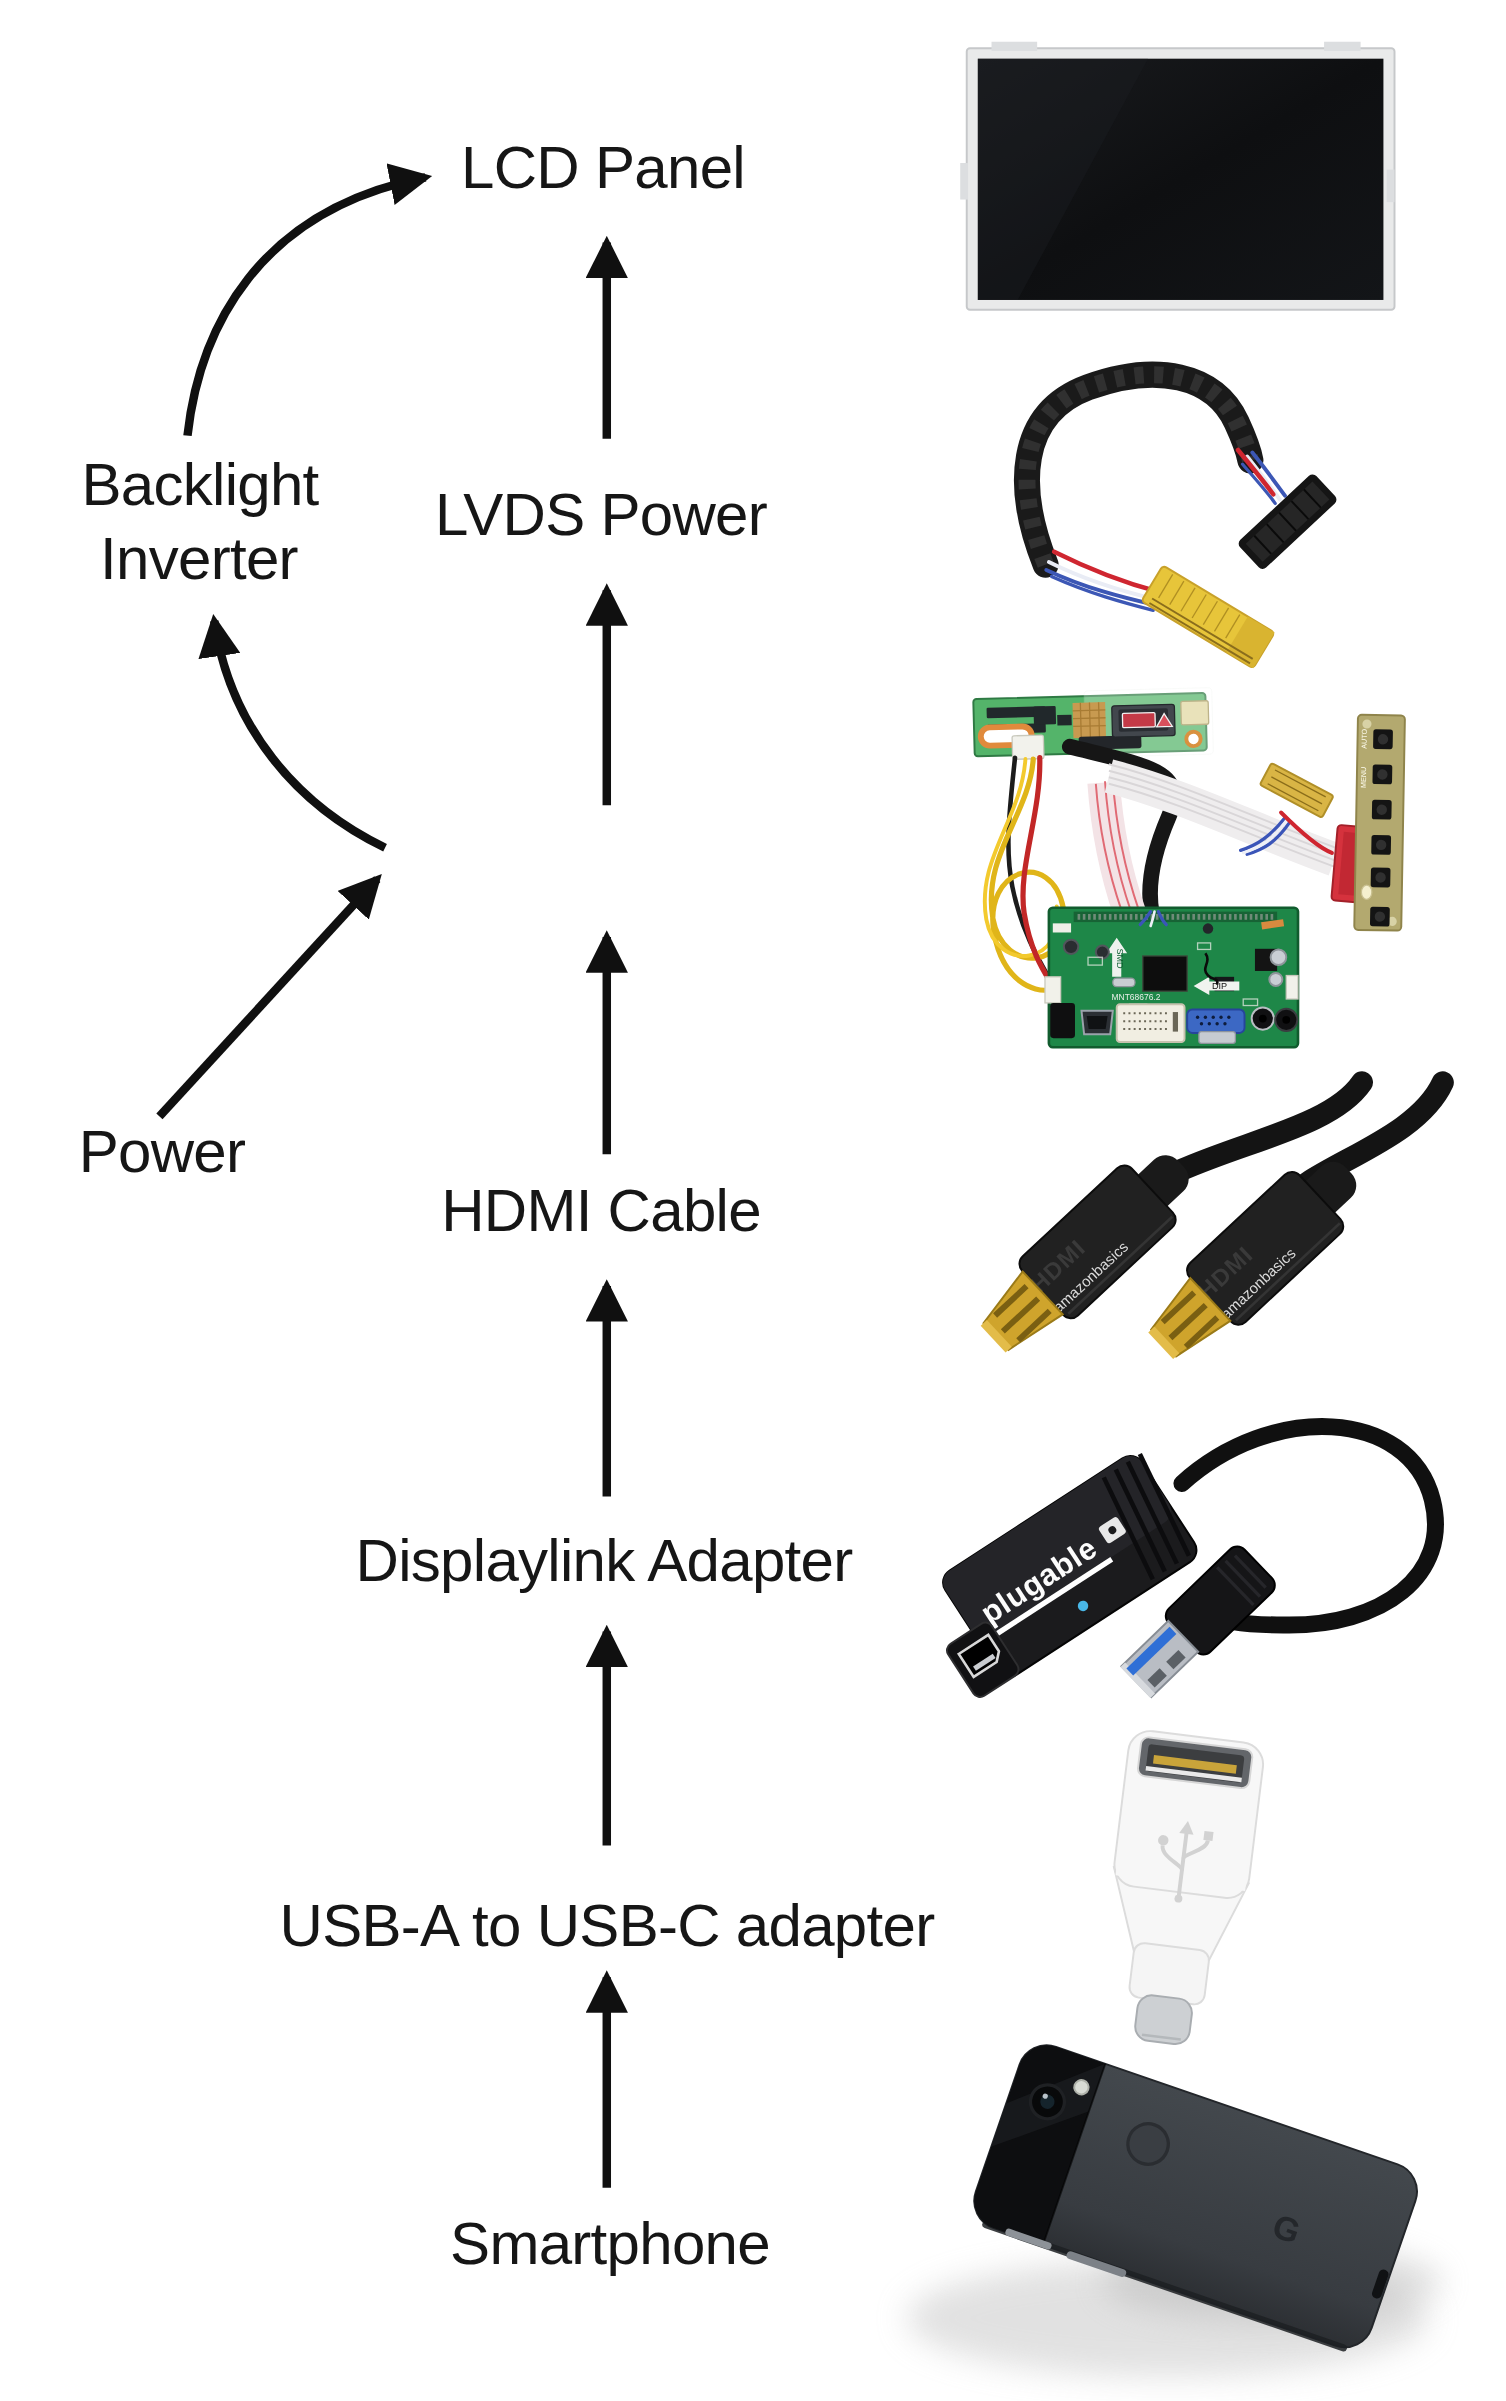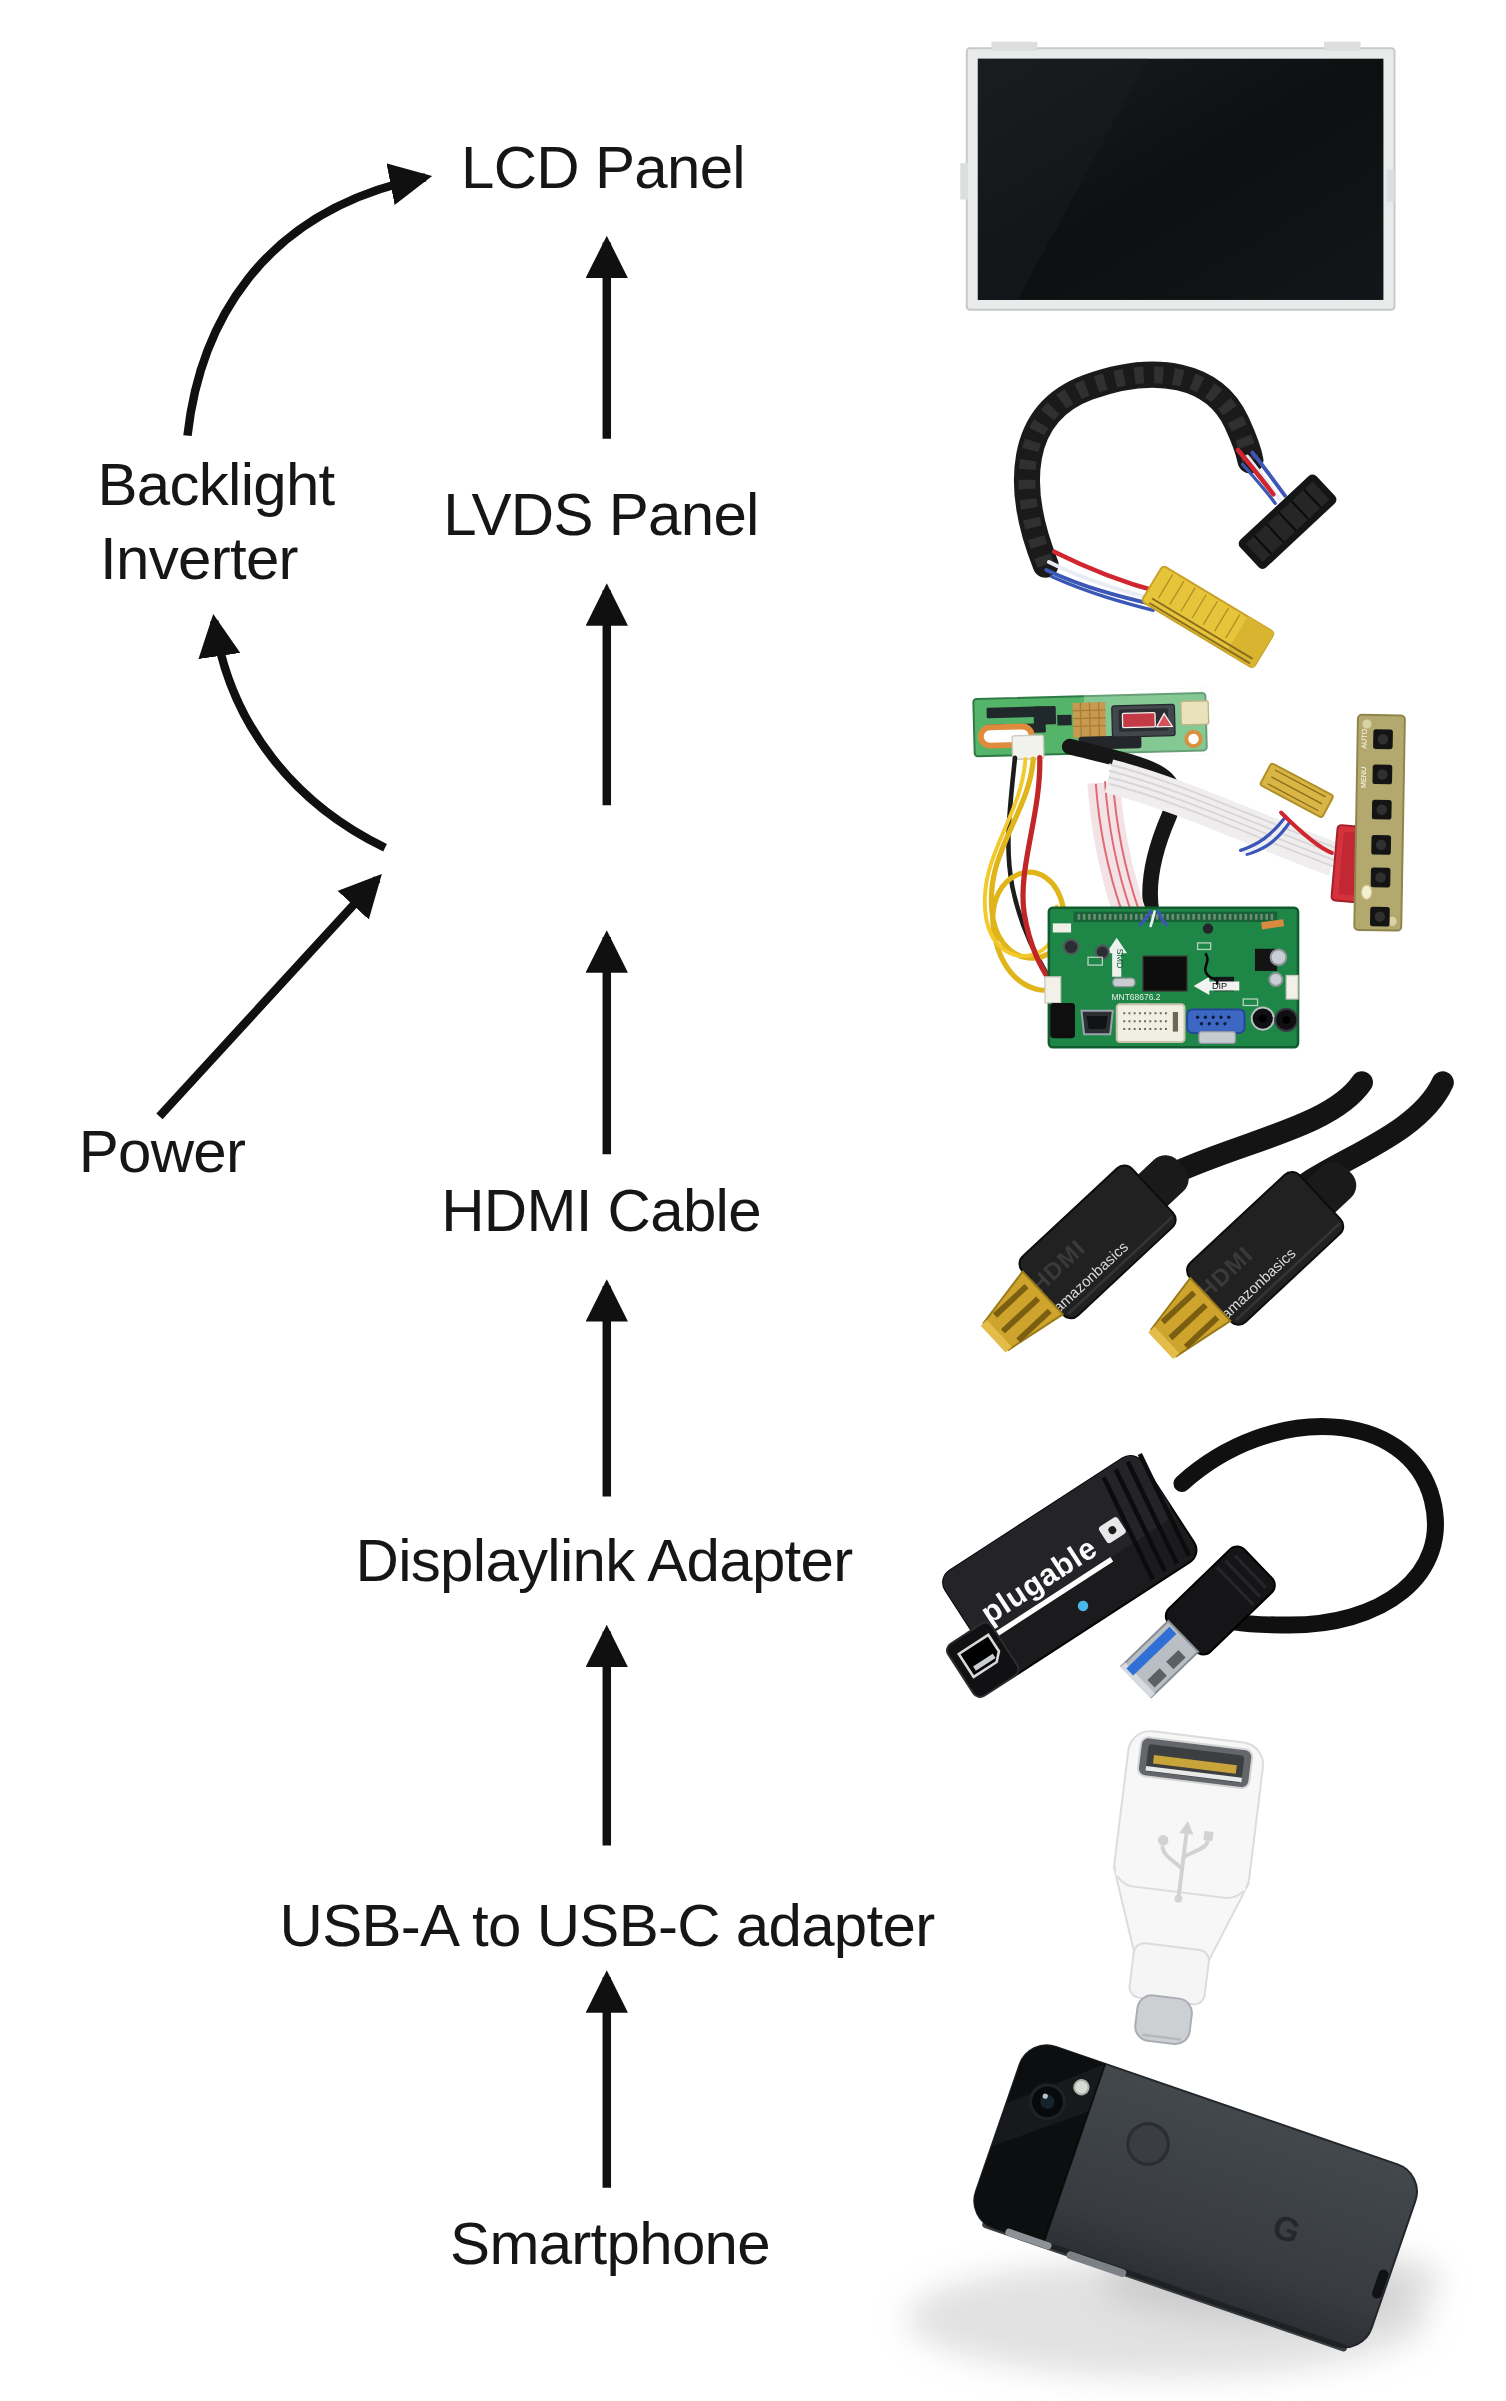--- a/index.html
+++ b/index.html
@@ -394,23 +394,23 @@
         <circle cx="-95" cy="-52" r="31" fill="#3a3e43" stroke="#2a2d31" stroke-width="5"></circle>
         <text x="128" y="20" font-size="52" font-weight="bold" fill="#24272b">G</text>
         <rect x="-258" y="140" width="74" height="11" rx="5" fill="#8d9298"></rect>
         <rect x="-158" y="142" width="96" height="12" rx="6" fill="#7c8187"></rect>
         <rect x="304" y="12" width="15" height="46" rx="7" fill="#101214"></rect>
       </g>
     </g>
   </svg>
 
   <div class="node-label" style="left:603px;top:168px;text-align:center;">LCD Panel</div>
-  <div class="node-label" style="left:601px;top:515px;">LVDS Panel</div>
+  <div class="node-label" style="left:601px;top:515px;">LVDS Power</div>
   <div class="node-label" style="left:604px;top:1561px;">Displaylink Adapter</div>
   <div class="node-label" style="left:601px;top:1211px;">HDMI Cable</div>
   <div class="node-label" style="left:607px;top:1926px;">USB-A to USB-C adapter</div>
   <div class="node-label" style="left:582px;top:2244px;margin-left:28px;">Smartphone</div>
   <div class="node-label" style="left:162px;top:1152px;text-align:right;">Power</div>
-  <div class="node-label" style="left:200px;top:485px;margin-left:16px;">Backlight</div>
+  <div class="node-label" style="left:200px;top:485px;">Backlight</div>
   <div class="node-label" style="left:199px;top:559px;">Inverter</div>
 
 </div>
 
 
 </body></html>

